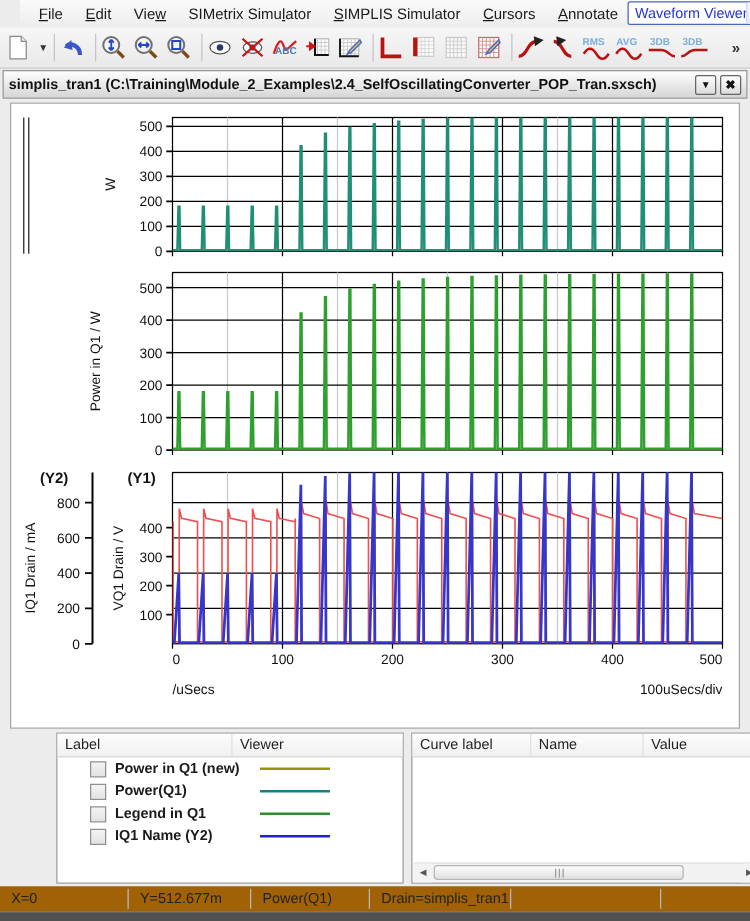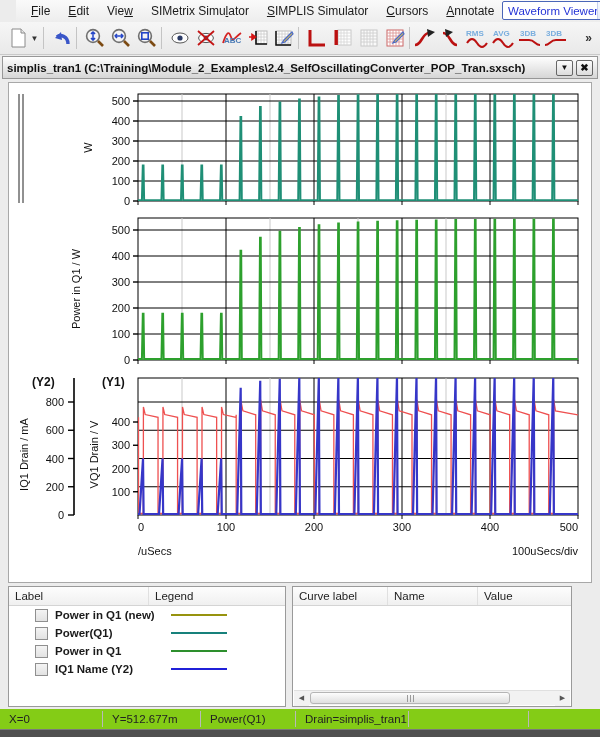--- a/index.html
+++ b/index.html
@@ -26,21 +26,21 @@
   .viewer-combo .val { flex:1; color:#2433d6; padding-left:5px; font-size:11.5px; white-space:nowrap; overflow:hidden;}
   .viewer-combo .dd { width:14px; height:17px; display:flex; align-items:center; justify-content:center;
     color:#2433d6; font-size:8px; border-left:1px solid #c8d2ee; background:linear-gradient(#f8faff,#e4eaf8);}
   
   .toolbar {
     position:absolute; left:0; top:22px; width:600px; height:33px;
     background:linear-gradient(#f6f6f6,#e9e9e9);
     border-bottom:1px solid #c9c9c9;
     display:flex; align-items:center; padding-left:3px;
   }
-  .tbtn { width:26px; height:27px; display:flex; align-items:center; justify-content:flex-end; border-radius:2px; }
+  .tbtn { width:26px; height:27px; display:flex; align-items:center; justify-content:flex-start; border-radius:2px; }
   .tsep { width:1px; height:22px; background:#c4c4c4; margin:0 3px; }
   .tdd { width:11px; height:27px; display:flex; align-items:center; justify-content:center; font-size:8px; color:#333;}
   .tb-more { margin-left:auto; margin-right:8px; font-weight:bold; color:#333; }
   
   .child-title {
     position:absolute; left:2px; top:56px; width:596px; height:23px;
     background:linear-gradient(#fefefe,#d6d6d6);
     border:1px solid #979797;
     display:flex; align-items:center; padding:0 4px;
   }
@@ -48,21 +48,21 @@
   .tb-sysbtn { width:17px; height:16px; border:1px solid #666; background:linear-gradient(#fcfcfc,#dcdcdc);
     display:flex; align-items:center; justify-content:center; margin-left:3px; font-weight:bold; font-size:10px; color:#111; border-radius:2px;}
   
   .plot-panel {
     position:absolute; left:8px; top:82px; width:584px; height:501px;
     background:#fff; border:1px solid #a8a8a8;
   }
   .plot-panel svg { position:absolute; left:1px; top:1px; }
   
   .panel {
-    position:absolute; background:#fff; border:1px solid #9a9a9a;
+    position:absolute; background:#fff; border:1px solid #9a9a9a;margin-left:37px;
   }
   .legend-panel { left:8px;  top:586px; width:278px; height:121px; }
   .curve-panel  { left:292px; top:586px; width:280px; height:121px; }
   .panel-head { display:flex; height:19px; background:linear-gradient(#fdfdfd,#f0f0f0);
     border-bottom:1px solid #d4d4d4; font-size:11.5px; color:#222; align-items:center;}
   .panel-head .col { padding-left:6px; border-right:1px solid #e0e0e0; height:100%; display:flex; align-items:center;}
   .legend-panel .col1 { width:140px; } .legend-panel .col2 { flex:1; border-right:none;}
   .curve-panel .c1 { width:95px; } .curve-panel .c2 { width:90px; } .curve-panel .c3 { flex:1; border-right:none;}
   .legend-row { display:flex; align-items:center; height:18px; padding-left:26px; font-size:11.5px;}
   .chk { width:13px; height:13px; border:1px solid #8f8f8f; background:linear-gradient(#f4f4f4,#e2e2e2); margin-right:7px; flex:none;}
@@ -70,21 +70,21 @@
   .legend-row .line { width:56px; height:0; border-top:2px solid #000; margin-left:8px;}
   .hscroll { position:absolute; left:1px; right:1px; bottom:1px; height:15px; background:#f2f2f2;
     display:flex; align-items:center; border-top:1px solid #e0e0e0;}
   .harrow { width:15px; height:15px; display:flex; align-items:center; justify-content:center; font-size:7px; color:#555; background:#f2f2f2;}
   .hthumb { flex-grow:0; width:200px; height:12px; margin:0 1px; background:linear-gradient(#fdfdfd,#dfdfdf);
     border:1px solid #b5b5b5; border-radius:3px; display:flex; align-items:center; justify-content:center; gap:2px;}
   .hthumb i { display:block; width:1px; height:7px; background:#9a9a9a; }
   
   .statusbar {
     position:absolute; left:0; top:709px; width:600px; height:20px;
-    background:#84cc16; display:flex; align-items:center; font-size:11.5px; color:#222;
+    background:#a16207; display:flex; align-items:center; font-size:11.5px; color:#222;
   }
   .sfield { height:16px; display:flex; align-items:center; padding-left:9px; border-right:1px solid #b9b9b9; white-space:nowrap;}
   .bottom-strip { position:absolute; left:0; top:729px; width:600px; height:8px; background:#505050; border-top:1px solid #7a7a7a;}
 </style>
 </head>
 <body>
 
 <div class="menubar">
   <span id="menu-items" style="display: inline-flex;">
       <span class="menu-item"><u>F</u>ile</span>
@@ -434,36 +434,36 @@
         <polyline points="128,430 129.49599999999998,430 133.016,374.5 133.61599999999999,430 149.03199999999998,430 152.552,374.5 153.152,430 168.56799999999998,430 172.088,374.5 172.688,430 188.10399999999998,430 191.624,374.5 192.224,430 207.64,430 211.16,374.5 211.76,430 227.176,430 230.696,303.875 231.296,430 246.712,430 250.232,296.8125 250.832,430 266.24800000000005,430 269.76800000000003,294.69375 270.36800000000005,430 285.784,430 289.304,293.28125 289.904,430 305.32000000000005,430 308.84000000000003,292.57500000000005 309.44000000000005,430 324.856,430 328.376,292.57500000000005 328.976,430 344.39200000000005,430 347.91200000000003,292.57500000000005 348.51200000000006,430 363.92800000000005,430 367.44800000000004,292.57500000000005 368.04800000000006,430 383.464,430 386.984,292.57500000000005 387.584,430 403,430 406.52,292.57500000000005 407.12,430 422.536,430 426.056,292.57500000000005 426.656,430 442.072,430 445.592,292.57500000000005 446.192,430 461.608,430 465.128,292.57500000000005 465.728,430 481.144,430 484.664,292.57500000000005 485.264,430 500.68,430 504.2,292.57500000000005 504.8,430 520.216,430 523.736,292.57500000000005 524.336,430 539.752,430 543.2719999999999,292.57500000000005 543.872,430 568,430" fill="none" stroke="#3636c8" stroke-width="2.2" clip-path="url(#clip-bottom)"></polyline>
         <text x="128" y="471" font-size="11" fill="#111" font-family="&quot;Liberation Sans&quot;,sans-serif">/uSecs</text>
         <text x="568" y="471" font-size="11" fill="#111" font-family="&quot;Liberation Sans&quot;,sans-serif" text-anchor="end">100uSecs/div</text>
       </g>
     </svg>
 </div>
 
 <div class="panel legend-panel">
   <div class="panel-head">
     <div class="col col1">Label</div>
-    <div class="col col2">Legend</div>
+    <div class="col col2">Viewer</div>
   </div>
   <div id="legend-rows">
       <div class="legend-row">
         <span class="chk"></span>
         <span class="lbl">Power in Q1 (new)</span>
         <span class="line" style="border-top-color:#97930e"></span>
       </div>
       <div class="legend-row">
         <span class="chk"></span>
         <span class="lbl">Power(Q1)</span>
         <span class="line" style="border-top-color:#17817b"></span>
       </div>
       <div class="legend-row">
         <span class="chk"></span>
-        <span class="lbl">Power in Q1</span>
+        <span class="lbl">Legend in Q1</span>
         <span class="line" style="border-top-color:#2d8f2d"></span>
       </div>
       <div class="legend-row">
         <span class="chk"></span>
         <span class="lbl">IQ1 Name (Y2)</span>
         <span class="line" style="border-top-color:#2020d8"></span>
       </div>
     </div>
 </div>
 

